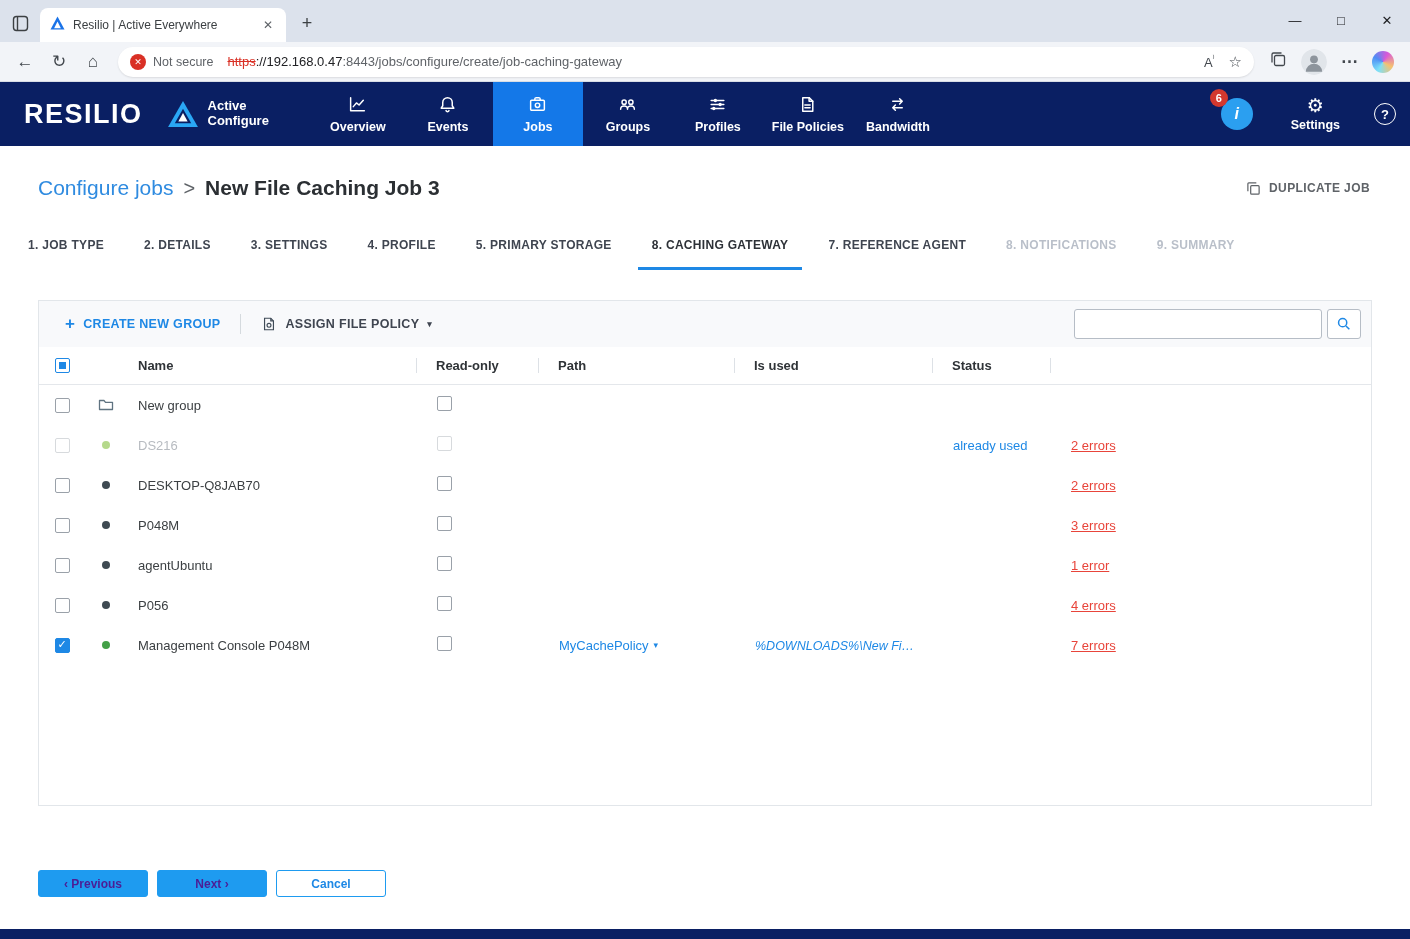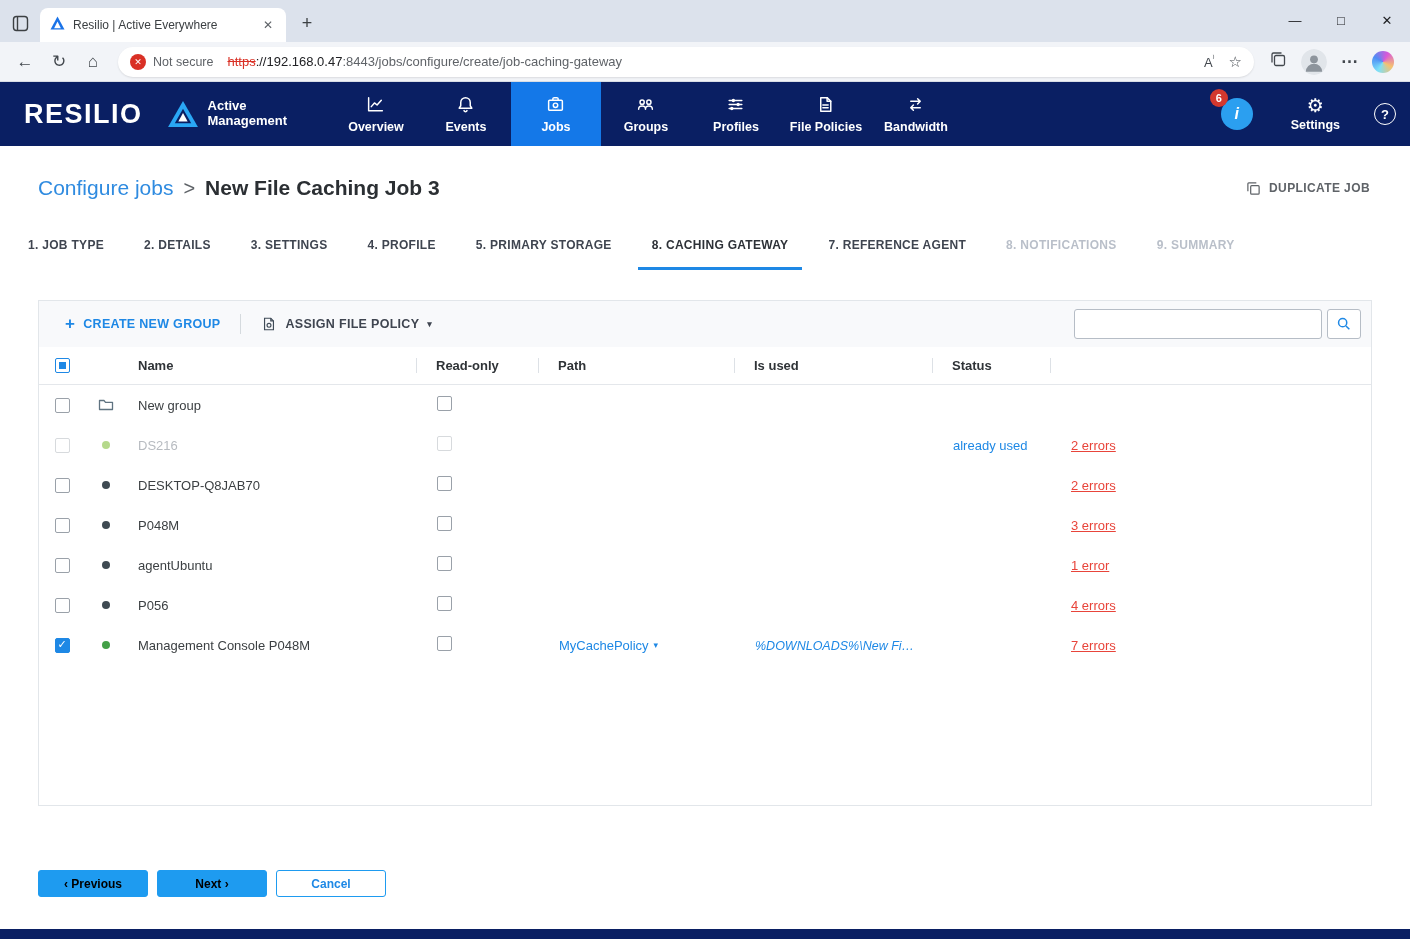--- a/index.html
+++ b/index.html
@@ -104,21 +104,21 @@
 
   .policy-link { color:#1e88e5; cursor:pointer; display:inline-flex; align-items:center; gap:5px; }
   .policy-link .caret { color:#1e88e5; }
   .path-link { color:#1e88e5; font-style:italic; font-size:12.5px; cursor:pointer; }
   .used-label { color:#1e88e5; }
   .error-link { color:#e8443a; text-decoration:underline; cursor:pointer; }
 
   
   .footer-actions { display:flex; gap:9px; margin:64px 0 0 38px; }
   .btn { height:27px; width:110px; border-radius:3px; font-size:12px; font-weight:bold; display:flex; align-items:center; justify-content:center; cursor:pointer; border:1px solid #1e9bf0; }
-  .btn.primary { background:#1e9bf0; color:#000000; }
+  .btn.primary { background:#1e9bf0; color:#4c1d95; }
   .btn.secondary { background:#fff; color:#1e88e5; }
   .bottom-strip { position:absolute; left:0; right:0; bottom:0; height:10px; background:#0a1f63; }
 </style>
 </head>
 <body>
 
 <div>
   <div class="tab-strip">
     <div class="tab-actions-btn">
       <svg width="17" height="17" viewBox="0 0 17 17" fill="none" stroke="#3c4043" stroke-width="1.4">
@@ -179,21 +179,21 @@
 <div class="app-header">
   <div class="brand">RESILIO</div>
   <div class="product">
     <svg width="32" height="28" viewBox="0 0 34 30">
         <path d="M17 1 33 29H1z" fill="#2aa7f5"></path>
         <path d="M17 9.5 25.8 25H8.2z" fill="#0a1f63"></path>
         <path d="M17 14 22 23H12z" fill="#ffffff"></path>
       </svg>
     <div class="product-text">
       <div>Active</div>
-      <div>Management</div>
+      <div>Configure</div>
     </div>
   </div>
   <div class="main-nav" id="main-nav">
       <div class="nav-item">
         <span class="nav-icon">
           <svg viewBox="0 0 18 18" width="19" height="19" fill="none" stroke="currentColor" stroke-width="1.4" stroke-linecap="round" stroke-linejoin="round">
             <path d="M2.5 2.5v12.5h13"></path>
             <path d="M5 11l3-3.5 2.5 2L14.5 5"></path>
           </svg>
         </span>

